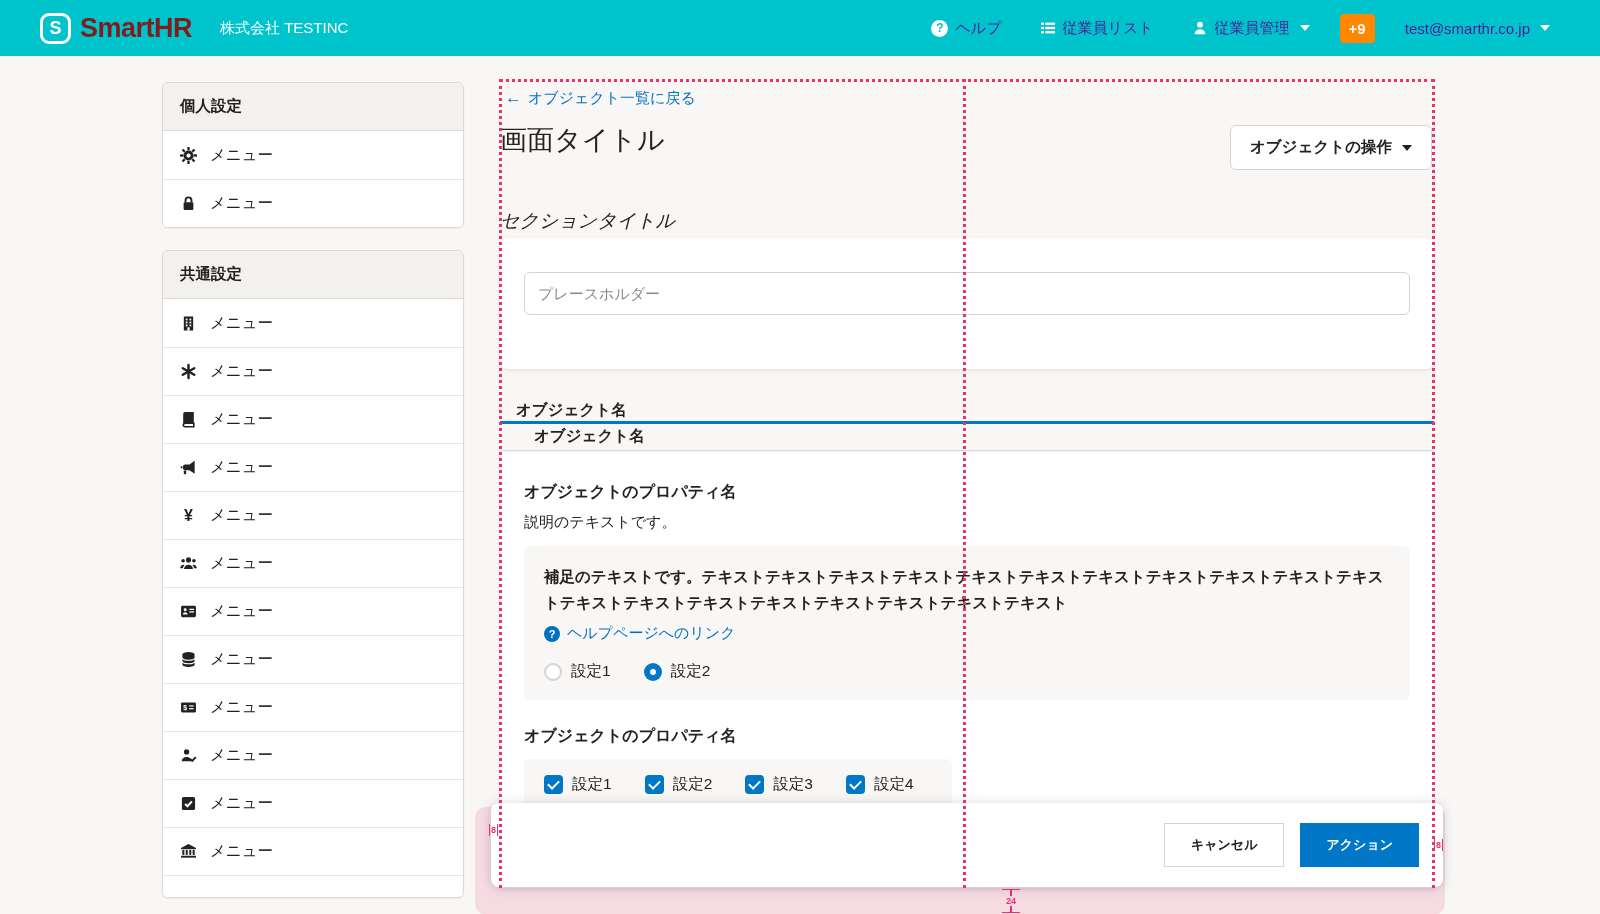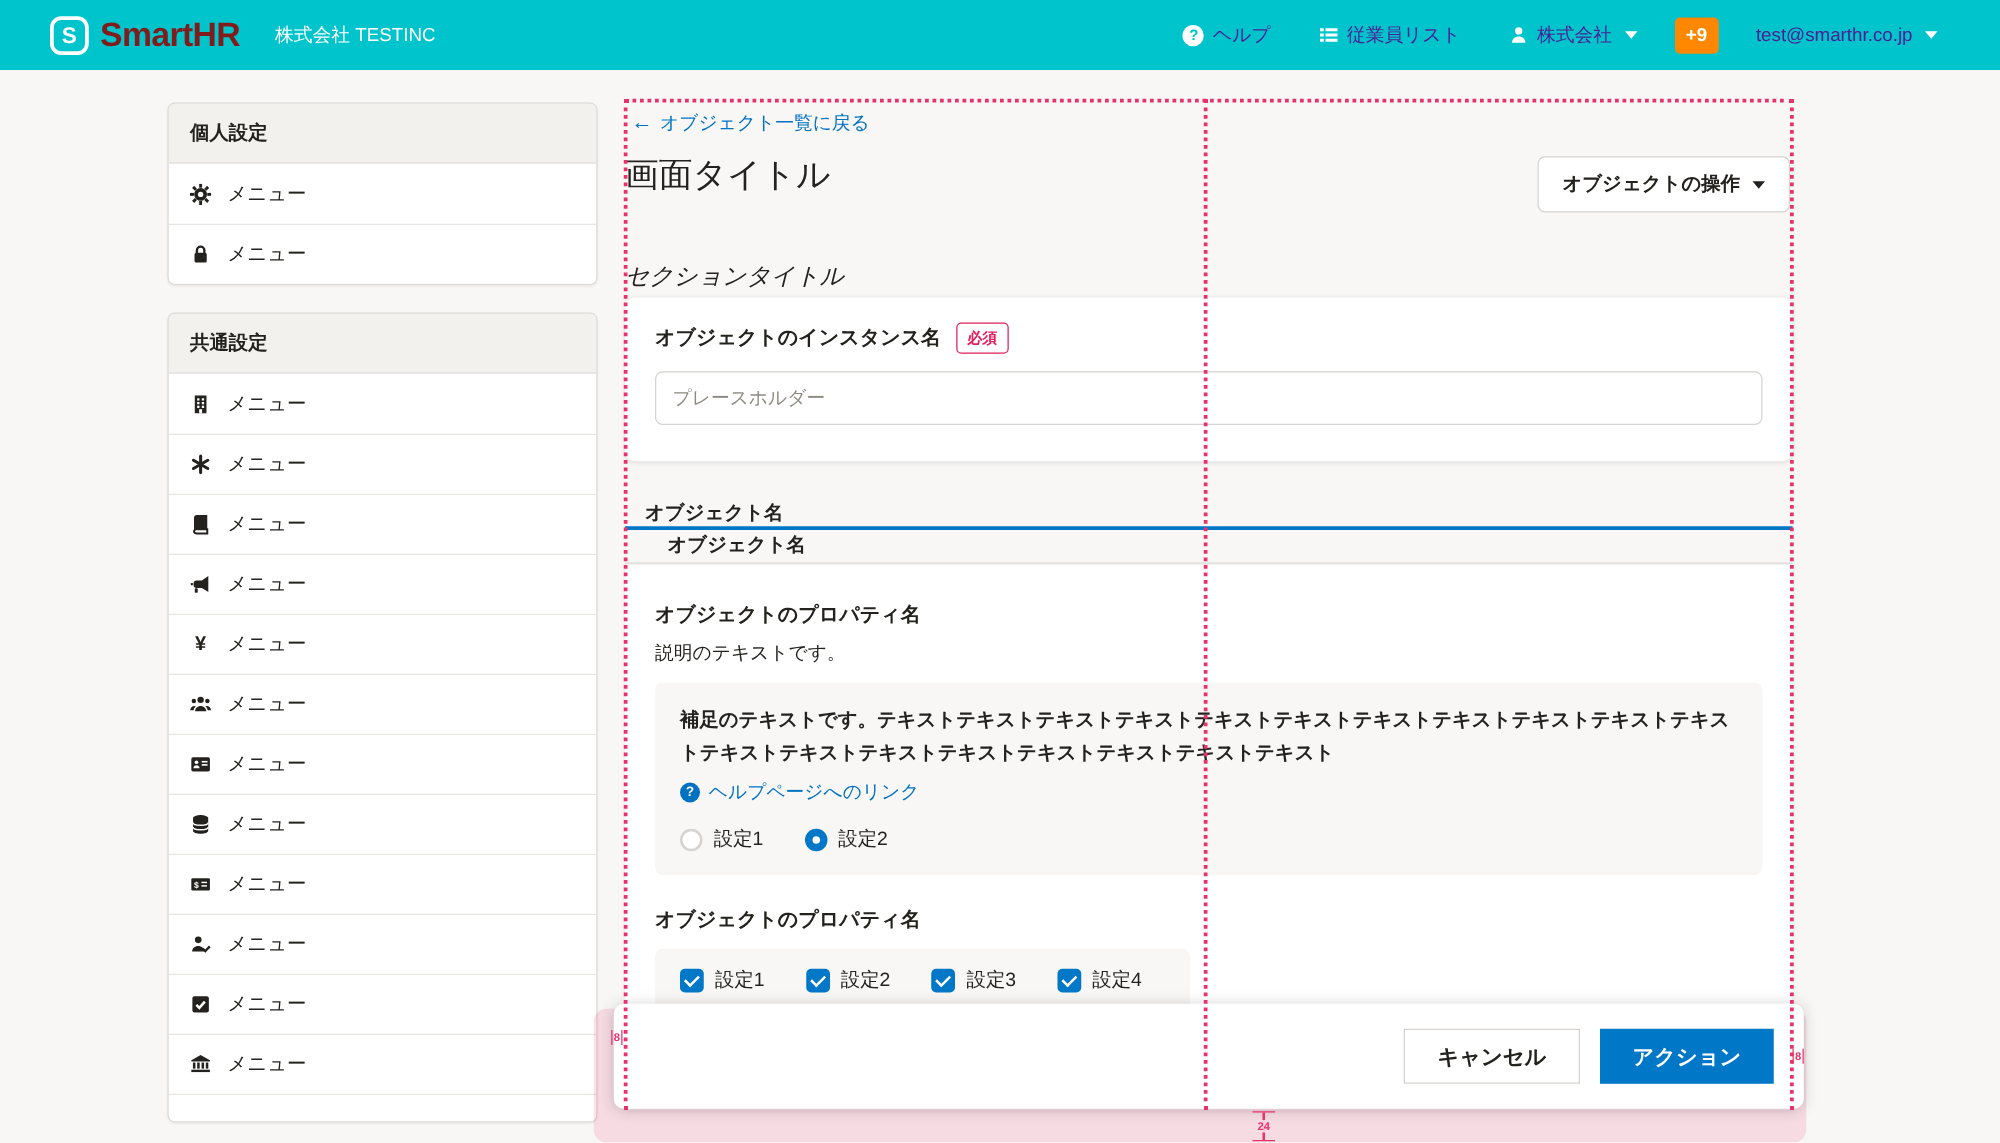--- a/index.html
+++ b/index.html
@@ -17,21 +17,21 @@
   .company { color:#fff; font-size:15px; margin-left:28px; }
   .h-right { display:flex; align-items:center; gap:38px; }
   .nav-item { display:flex; align-items:center; gap:7px; color:#4c1d95; font-size:15px; cursor:pointer; text-decoration:none;justify-content:space-between; }
   .q-icon { width:17px; height:17px; border-radius:50%; background:#fff; display:inline-flex; align-items:center; justify-content:center; }
   .q-icon::before { content:"?"; color:#00c4cc; font-size:12px; font-weight:bold; }
   .caret-w { width:0; height:0; border-left:5px solid transparent; border-right:5px solid transparent; border-top:6px solid #fff; margin-left:3px; }
   .plus-badge { background:#ff8800; color:#fff; font-weight:bold; font-size:15px; border-radius:4px;
     padding:6px 9px; margin:0 -8px; cursor:pointer; }
 
   
-  .sidebar { position:absolute; left:134px; top:82px; width:344px; z-index:5; }
+  .sidebar { position:absolute; left:162px; top:82px; width:302px; z-index:5; }
   .sb-group { background:#fff; border:1px solid #dcd9d6; border-radius:6px; overflow:hidden; box-shadow:0 1px 2px rgba(0,0,0,0.05); }
   .sb-group + .sb-group { margin-top:22px; }
   .sb-title { height:48px; background:#f2f1ee; display:flex; align-items:center; padding:0 17px;
     font-weight:bold; font-size:15.5px; border-bottom:1px solid #dcd9d6; }
   .sb-item { height:48px; background:#fff; display:flex; align-items:center; gap:13px; padding:0 17px;
     font-size:15.5px; cursor:pointer; }
   .sb-item + .sb-item { border-top:1px solid #e8e6e3; }
   .sb-item svg { width:17px; height:17px; flex:none; }
   .sb-stub { height:22px; background:#fff; border-top:1px solid #e8e6e3; }
   .yen-glyph { width:17px; text-align:center; font-weight:bold; font-size:16px; }
@@ -85,21 +85,21 @@
   .prop-label-2 { margin-top:26px; }
   .gray-box-2 { margin-top:12px; width:428px; padding:15px 20px 17px; }
   .gray-box-2 .choice-row { margin-top:0; }
 
   
   .pink-rect { position:absolute; left:475px; top:807px; width:970px; height:107px;
     background:rgba(232,50,110,0.14); border-radius:10px; z-index:30; }
   .footer-card { position:absolute; left:491px; top:803px; width:952px; height:84px; background:#fff;
     border-radius:8px; box-shadow:0 1px 12px rgba(0,0,0,0.18); z-index:31;
     display:flex; align-items:center; justify-content:flex-end; gap:16px; padding-right:24px; }
-  .btn { height:44px; border-radius:0; font-weight:bold; font-size:17px; padding:0 26px;
+  .btn { height:44px; border-radius:0; font-weight:bold; font-size:13px; padding:0 26px;
     cursor:pointer; font-family:inherit; display:flex; align-items:center; }
   .btn-cancel { background:#fff; border:1px solid #d6d3d0; color:#23221e; }
   .btn-action { background:#0077c7; border:none; color:#fff; }
 
   
   .anno-box { position:absolute; left:499px; top:79px; width:936px; height:809px; z-index:40; pointer-events:none;
     border-top:3px dotted #e8326e; border-left:3px dotted #e8326e; border-right:3px dotted #e8326e; }
   .anno-center { position:absolute; left:963px; top:79px; height:809px; width:0; z-index:40; pointer-events:none;
     border-left:3px dotted #e8326e; }
   .m8 { position:absolute; width:9px; height:12px; border-left:1.5px solid #e8326e; border-right:1.5px solid #e8326e;
@@ -137,21 +137,21 @@
           <rect x="1" y="11" width="3" height="2.4"></rect>
           <rect x="5.4" y="11" width="9.6" height="2.4"></rect>
         </svg>
       <span>従業員リスト</span>
     </a>
     <a class="nav-item">
       <svg viewBox="0 0 16 16" width="16" height="16" fill="#fff">
           <circle cx="8" cy="4.7" r="2.9"></circle>
           <path d="M2.6 14.2c0-3 2.4-5 5.4-5s5.4 2 5.4 5z"></path>
         </svg>
-      <span>株式会社</span>
+      <span>従業員管理</span>
       <span class="caret-w"></span>
     </a>
     <span class="plus-badge">+9</span>
     <a class="nav-item">
       <span>test@smarthr.co.jp</span>
       <span class="caret-w"></span>
     </a>
   </nav>
 </header>
 
@@ -313,24 +313,20 @@
 <h1 class="page-title">画面タイトル</h1>
 
 <button class="obj-menu-btn">
   <span>オブジェクトの操作</span>
   <span class="caret-d"></span>
 </button>
 
 <h2 class="section-title">セクションタイトル</h2>
 
 <div class="card-a">
-  <div class="field-label-row">
-    <span class="field-label">オブジェクトのインスタンス名</span>
-    <span class="req-badge">必須</span>
-  </div>
   <input class="text-input" type="text" placeholder="プレースホルダー" style="">
 </div>
 
 <div class="tabs">
   <div class="tab active">
     <span>オブジェクト名</span>
   </div>
   <div class="tab">
     <span>オブジェクト名</span>
   </div>

